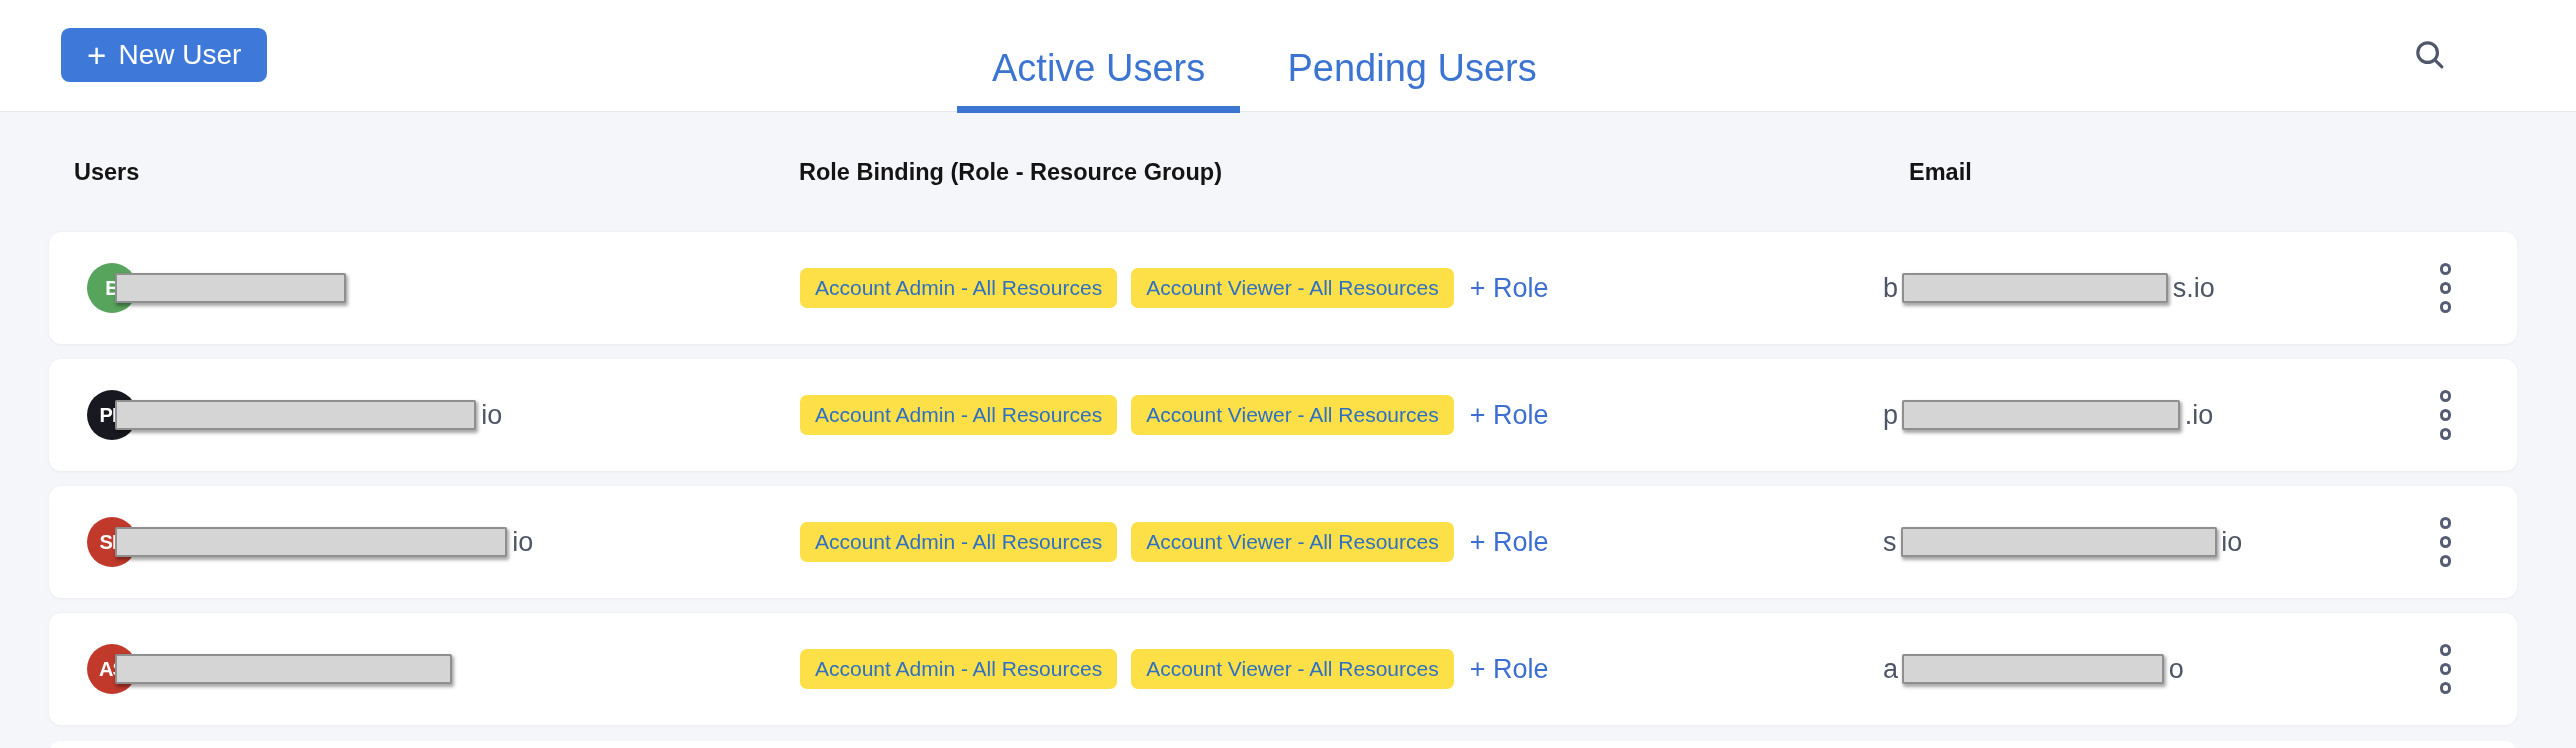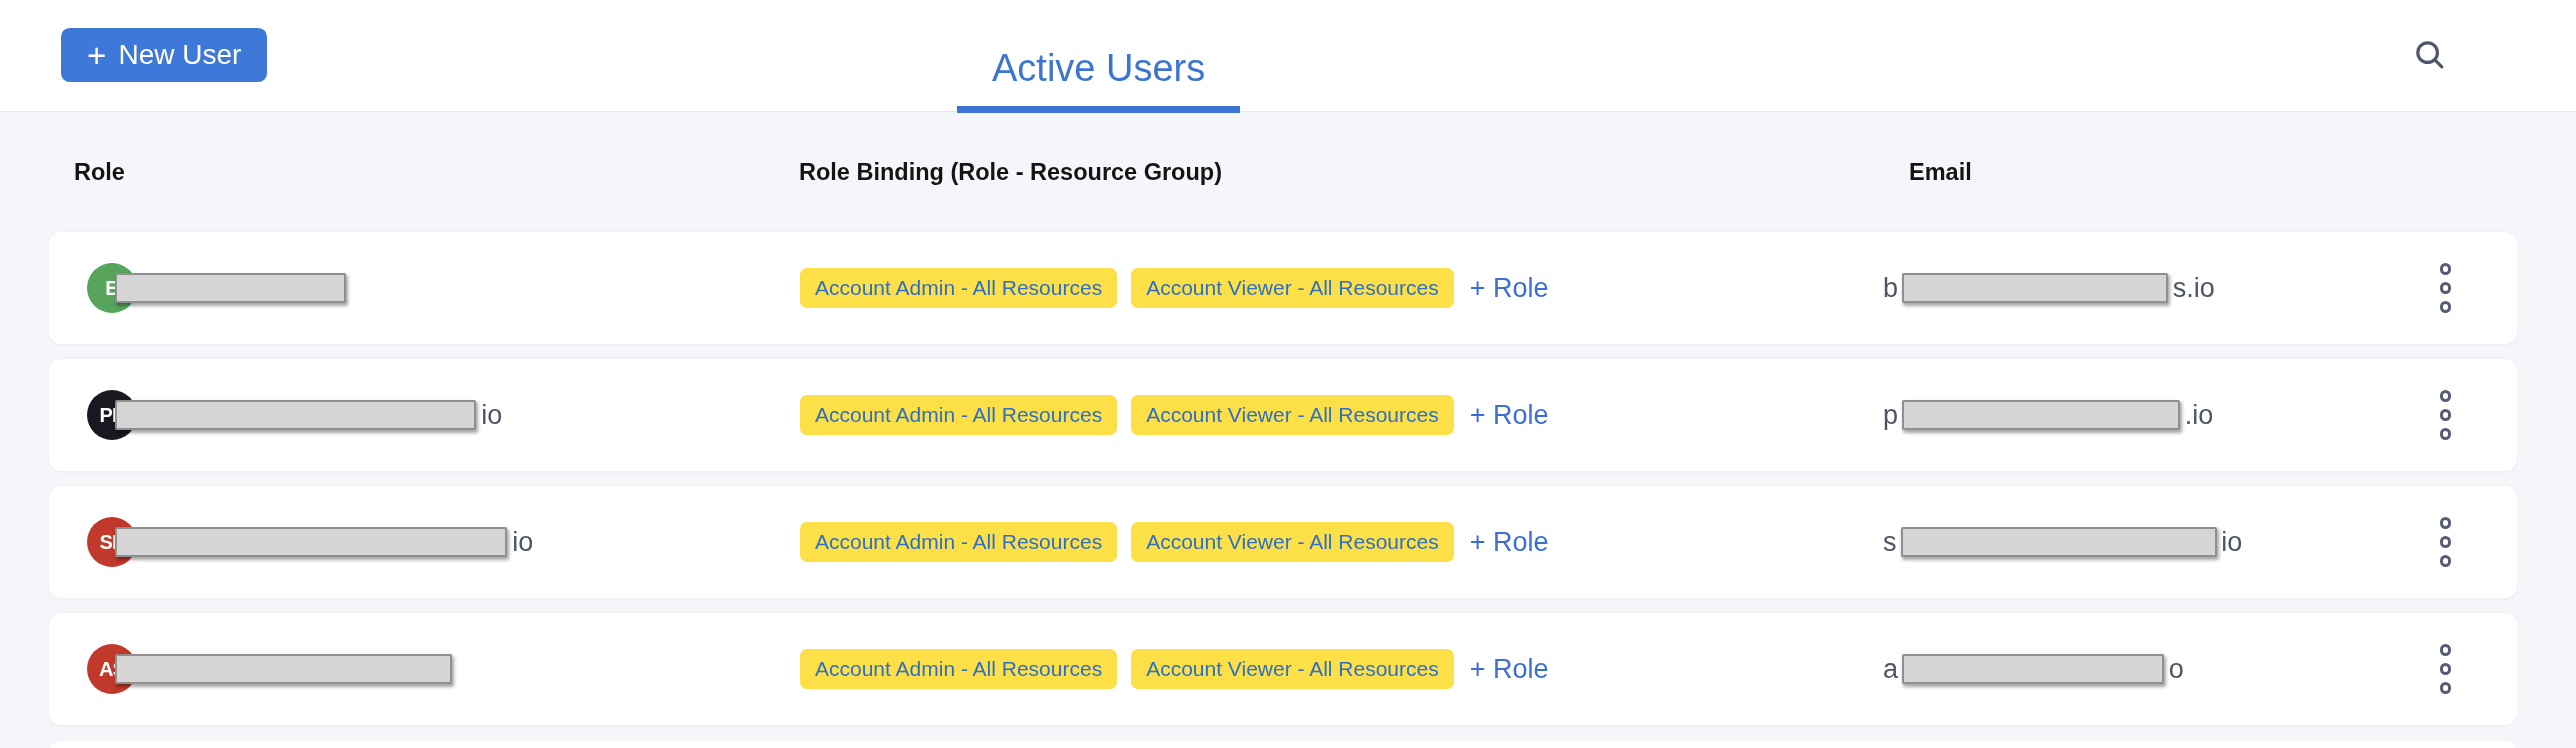--- a/index.html
+++ b/index.html
@@ -98,34 +98,35 @@
 <body>
 
 <div class="topbar">
   <button class="new-user-btn">
     <span class="plus">+</span>
     <span>New User</span>
   </button>
 
   <div class="tabs">
     <div class="tab active">Active Users</div>
+    <div class="tab">Pending Users</div>
   </div>
 
   <button class="search-btn">
     <span style="display:flex;">
       <svg width="38" height="38" viewBox="0 0 24 24" fill="none" stroke="#50566b" stroke-width="2" stroke-linecap="round">
         <circle cx="10.5" cy="10.5" r="6.2"></circle>
         <line x1="15.2" y1="15.2" x2="19.5" y2="19.5"></line>
       </svg>
     </span>
   </button>
 </div>
 
 <div class="col-headers">
-  <span class="col-users">Role</span>
+  <span class="col-users">Users</span>
   <span class="col-roles">Role Binding (Role - Resource Group)</span>
   <span class="col-email">Email</span>
 </div>
 
 <div class="row-card" style="top:232px">
   <div class="cell cell-user">
     <div class="avatar" style="background: rgb(87, 164, 92);">B</div>
     <div class="redaction name-redaction" style="width: 231px;"></div>
     <span class="frag"></span>
   </div>

